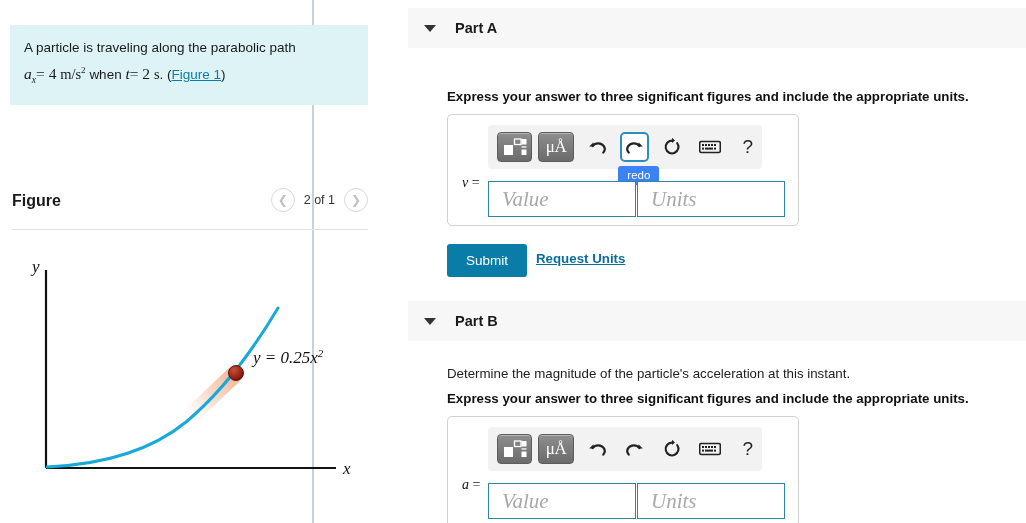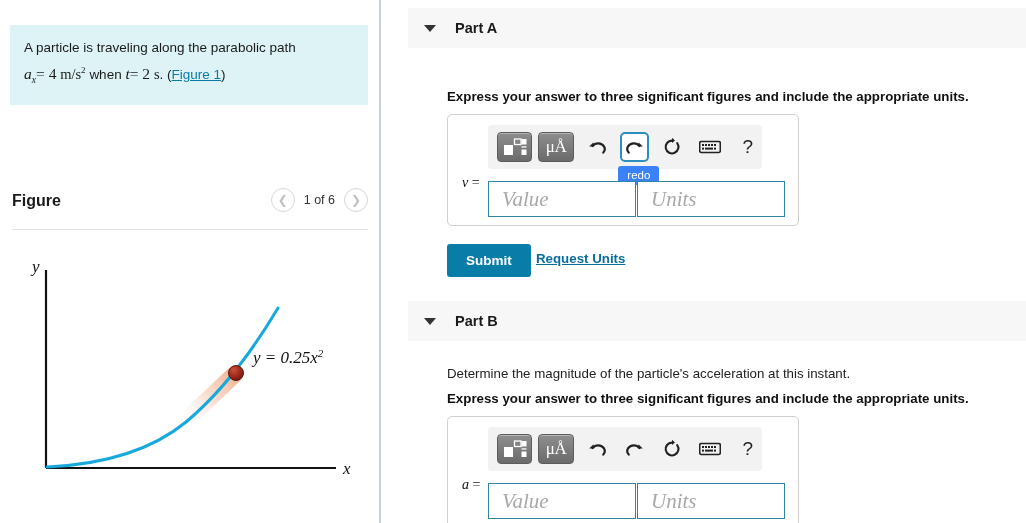--- a/index.html
+++ b/index.html
@@ -8,21 +8,21 @@
     width: 1026px; height: 523px;
     background: #ffffff;
     font-family: "Liberation Sans", sans-serif;
     overflow: hidden;
   }
   #page { position: relative; width: 1026px; height: 523px; background:#fff; }
 
   
   #left-panel {
     position: absolute; left: 0; top: 0;
-    width: 381px; height: 523px;
+    width: 314px; height: 523px;
     background: #ffffff;
     border-right: 2px solid #c3d3da;
   }
   .problem-box {
     position: absolute; left: 10px; top: 25px;
     width: 358px; min-height: 80px;
     background: #ddf3f5;
     padding: 12px 14px 14px 14px;
   }
   .problem-line {
@@ -130,21 +130,21 @@
     position: absolute; height: 36px;
     border: 1px solid #2e86a4; background: #fff;
     font-family: "Liberation Serif", serif; font-style: italic;
     font-size: 21px; color: #a8a8a8;
     display: flex; align-items: center; padding-left: 13px;
     cursor: text;
   }
   .submit-btn {
     position: absolute;
     background: #0a7ca8; color: #fff; border: none;
-    font-size: 13.5px; font-weight: bold;
+    font-size: 13.5px; font-weight: normal;
     padding: 9px 19px; border-radius: 3px; cursor: pointer;
     font-family: "Liberation Sans", sans-serif;
   }
   .req-link {
     position: absolute; color: #0a6e9b; font-size: 13.3px;
     font-weight: bold; text-decoration: underline; cursor: pointer;
   }
 </style>
 </head>
 <body>
@@ -157,21 +157,21 @@
       <div class="problem-line">A particle is traveling along the parabolic path</div>
       <div class="problem-line">
         <span class="mi"><span>a</span><sub class="sb">x</sub></span><span class="mn">= 4</span>&nbsp;<span class="mu"><span>m/s</span><sup class="exp">2</sup></span>&nbsp;<span>when</span>&nbsp;<span class="mi">t</span><span class="mn">= 2</span>&nbsp;<span class="mu">s</span><span>. (</span><span class="fig-link">Figure 1</span><span>)</span>
       </div>
     </div>
 
     <div class="figure-head">
       <div class="figure-title">Figure</div>
       <div class="fig-nav">
         <div class="nav-circle">❮</div>
-        <div class="fig-count">1 of 6</div>
+        <div class="fig-count">2 of 1</div>
         <div class="nav-circle">❯</div>
       </div>
     </div>
     <div class="figure-rule"></div>
 
     <svg id="figure-svg" width="370" height="245" viewBox="0 0 370 245">
       <defs>
         <linearGradient id="trailGrad" x1="0" y1="1" x2="1" y2="0">
           <stop offset="0%" stop-color="#ffffff" stop-opacity="0"></stop>
           <stop offset="55%" stop-color="#f7d9c8" stop-opacity="0.85"></stop>

